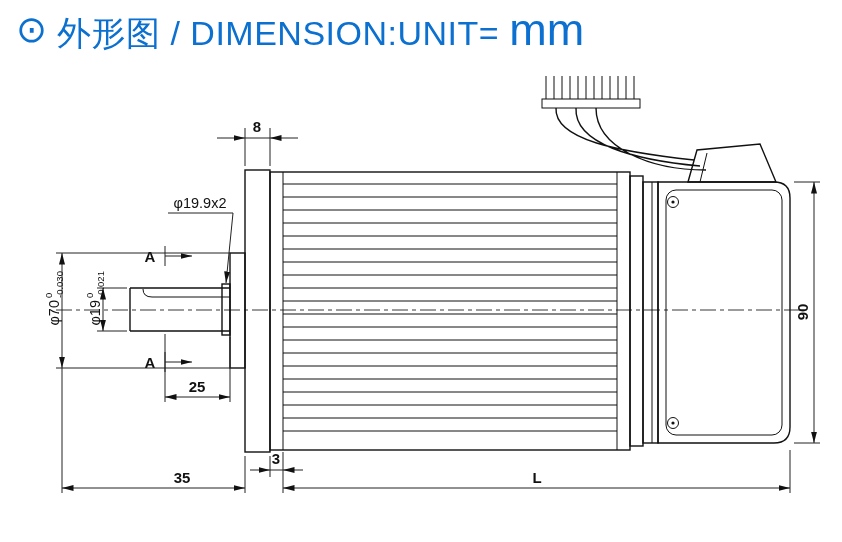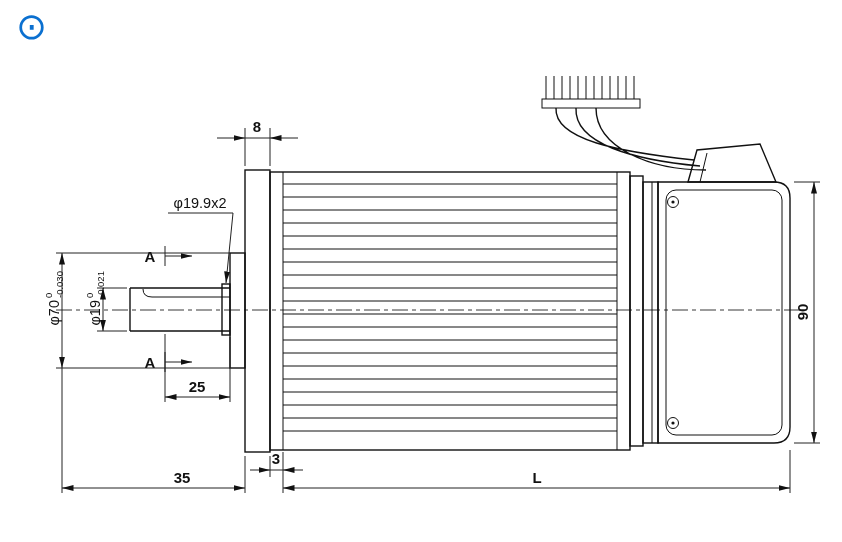--- a/index.html
+++ b/index.html
@@ -20,20 +20,22 @@
   .tol{font-size:9.5px}
   .sec{font-size:15px;font-weight:700}
 </style>
 </head>
 <body>
 
 <div class="page">
 
   <div class="title">
     <span class="bullet">⊙</span>
+      <span class="main">外形图 / DIMENSION:UNIT=</span>
+      <span class="unit">mm</span>
   </div>
 
   <svg width="842" height="542" viewBox="0 0 842 542">
     <defs>
       <marker id="arr" markerWidth="12" markerHeight="8" refX="11.5" refY="4" orient="auto-start-reverse" markerUnits="userSpaceOnUse">
         <path d="M11.5,4 L0,1 L0,7 Z" fill="#111"></path>
       </marker>
     </defs>
 
     <line class="cl" x1="56" y1="310" x2="800" y2="310"></line>

